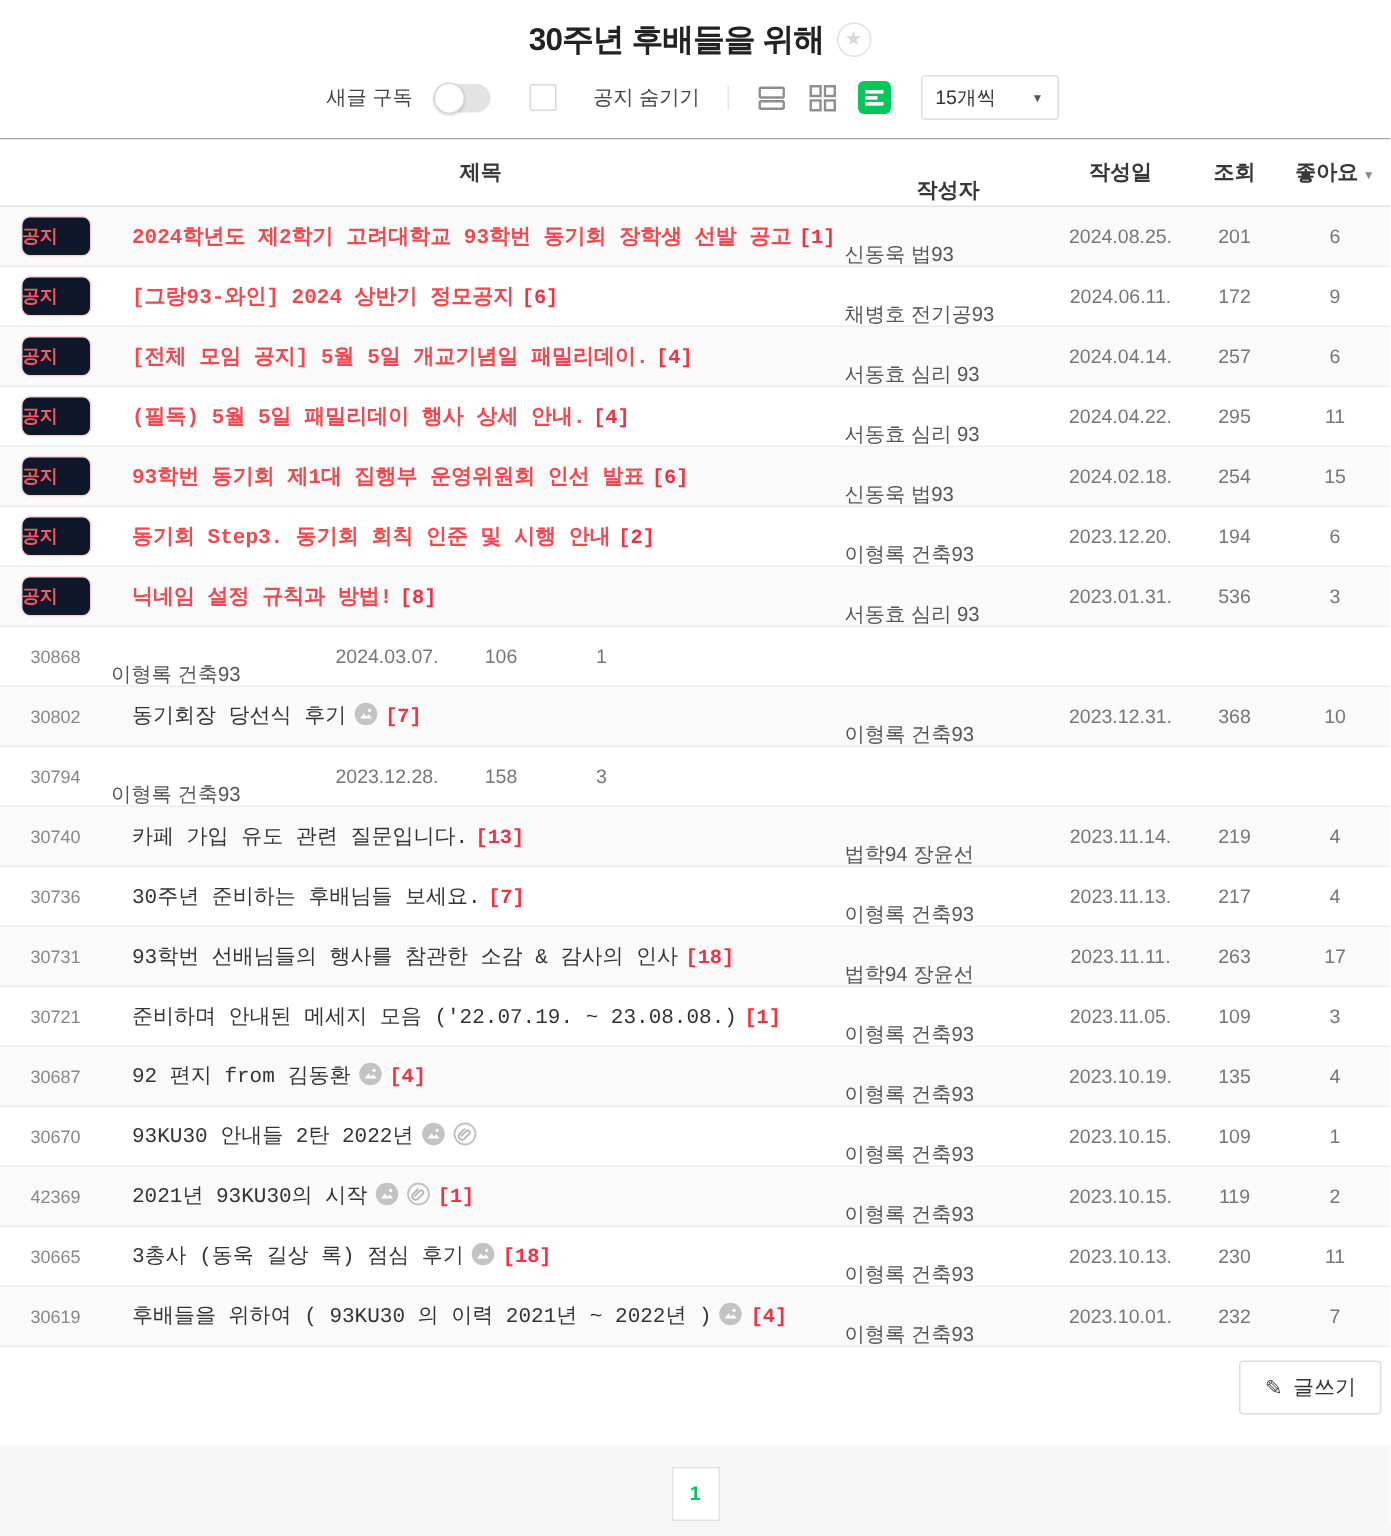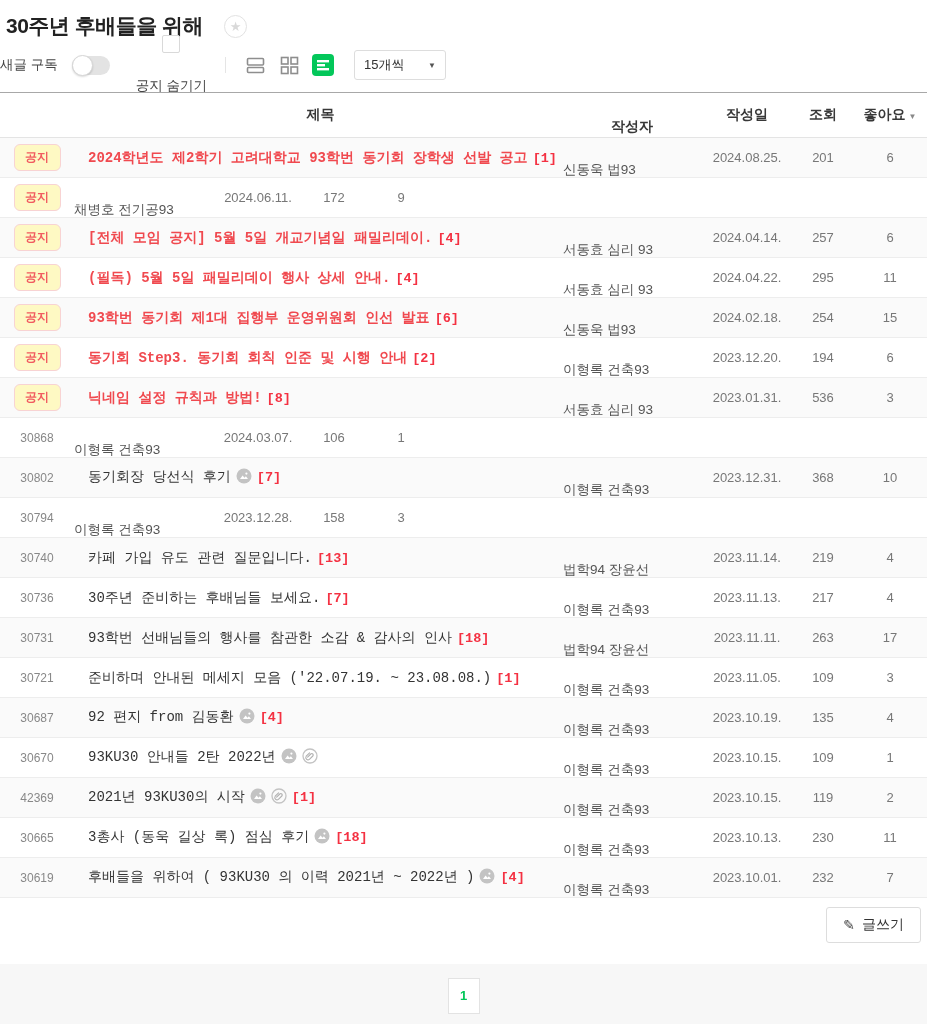--- a/index.html
+++ b/index.html
@@ -5,34 +5,34 @@
   * { margin:0; padding:0; box-sizing:border-box; }
   html,body { background:#fff; }
   body {
     width:927px; height:1024px; margin:0 auto;
     font-family:"Liberation Sans","DejaVu Sans",sans-serif;
     color:#333; overflow:hidden;
   }
   .page { width:927px; position:relative; }
 
   
-  .title-row { display:flex; align-items:center; gap:21px; padding:10px 0 0 6px; height:42px; }
+  .title-row { display:flex; align-items:center; gap:8px; padding:10px 0 0 6px; height:42px;justify-content:center; }
   .board-title { font-size:21px; font-weight:700; color:#222; letter-spacing:-0.5px; }
   .fav-star {
     width:23px; height:23px; border-radius:50%; border:1px solid #e2e2e2;
     display:flex; align-items:center; justify-content:center;
     color:#d9d9d9; font-size:13px; background:#fff; cursor:pointer;
   }
 
   
-  .toolbar { display:flex; align-items:center; justify-content:flex-start; gap:14px; height:38px; padding-right:4px; margin-top:4px; }
+  .toolbar { display:flex; align-items:center; justify-content:center; gap:14px; height:38px; padding-right:4px; margin-top:4px; }
   .tb-label { font-size:13.5px; color:#444; }
   .toggle { width:38px; height:19px; border-radius:10px; background:#e3e3e3; position:relative; cursor:pointer; }
   .toggle .knob { position:absolute; left:0; top:-1px; width:21px; height:21px; border-radius:50%; background:#fff; border:1px solid #d6d6d6; box-shadow:0 1px 2px rgba(0,0,0,.15); }
-  .chk-group { display:flex; align-items:center; gap:24px; margin-left:12px;flex-direction:column; }
+  .chk-group { display:flex; align-items:center; gap:24px; margin-left:12px; }
   .checkbox { width:18px; height:18px; border:1px solid #d9d9d9; border-radius:2px; background:#fff; cursor:pointer; }
   .tb-divider { width:1px; height:16px; background:#e5e5e5; margin:0 4px; }
   .view-icons { display:flex; align-items:center; gap:12px; }
   .vicon { width:22px; height:22px; display:flex; align-items:center; justify-content:center; cursor:pointer; }
   .vicon svg { display:block; }
   .vicon.active { background:#03c75a; border-radius:4px; }
   .page-size { display:flex; align-items:center; justify-content:space-between; width:92px; height:30px; border:1px solid #ddd; border-radius:3px; background:#fff; padding:0 9px; margin-left:6px; cursor:pointer; }
   .page-size .ps-label { font-size:13px; color:#333; }
   .page-size .caret { font-size:8px; color:#555; }
 
@@ -46,22 +46,22 @@
   .bhead .c-title { text-align:center; }
   .c-author { width:138px; flex:none; text-align:left;margin-top:24px; }
   .bhead .c-author { text-align:center; }
   .c-date { width:92px; flex:none; text-align:center; color:#777; }
   .c-views { width:60px; flex:none; text-align:center; color:#777; }
   .c-likes { width:74px; flex:none; text-align:center; color:#777; }
   .bhead .c-date,.bhead .c-views,.bhead .c-likes { color:#383838; }
   .sort-caret { font-size:8px; color:#888; margin-left:3px; }
 
   .notice-badge {
-    display:inline-block; min-width:47px; padding:4px 0; text-align:center;
-    background:#fef9c3; border:1px solid #f8d3d3; border-radius:6px;
+    display:inline-block; min-width:47px; padding:4px 0; text-align:left;
+    background:#0f172a; border:1px solid #f8d3d3; border-radius:6px;
     color:#f15b60; font-size:12px; font-weight:700;
   }
   .post-no { color:#888; font-size:12px; }
   .post-title { color:#333; font-size:14px; cursor:pointer; }
   .post-title.notice-title { color:#f0494f; font-weight:700; }
   .cmt { color:#f43142; font-weight:700; font-size:13.5px; margin-left:5px; }
   .t-icon { display:inline-block; vertical-align:-3px; margin-left:5px; }
   .author { color:#555; font-size:13.5px; cursor:pointer; }
 
   
@@ -135,20 +135,21 @@
         <div class="brow alt">
           <span class="c-no"><span class="notice-badge">공지</span></span>
           <span class="c-title"><span class="post-title notice-title">2024학년도 제2학기 고려대학교 93학번 동기회 장학생 선발 공고</span><span class="cmt">[1]</span></span>
           <span class="c-author"><span class="author">신동욱 법93</span></span>
           <span class="c-date">2024.08.25.</span>
           <span class="c-views">201</span>
           <span class="c-likes">6</span>
         </div>
         <div class="brow">
           <span class="c-no"><span class="notice-badge">공지</span></span>
+          <span class="c-title"><span class="post-title notice-title">[그랑93-와인] 2024 상반기 정모공지</span><span class="cmt">[6]</span></span>
           <span class="c-author"><span class="author">채병호 전기공93</span></span>
           <span class="c-date">2024.06.11.</span>
           <span class="c-views">172</span>
           <span class="c-likes">9</span>
         </div>
         <div class="brow alt">
           <span class="c-no"><span class="notice-badge">공지</span></span>
           <span class="c-title"><span class="post-title notice-title">[전체 모임 공지] 5월 5일 개교기념일 패밀리데이.</span><span class="cmt">[4]</span></span>
           <span class="c-author"><span class="author">서동효 심리 93</span></span>
           <span class="c-date">2024.04.14.</span>

